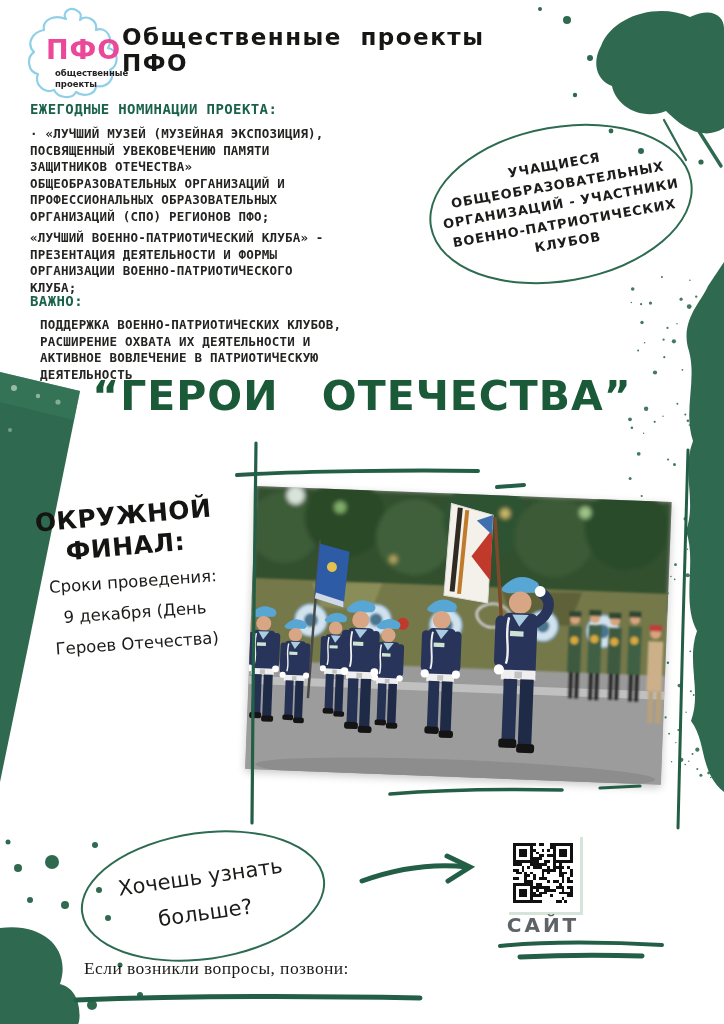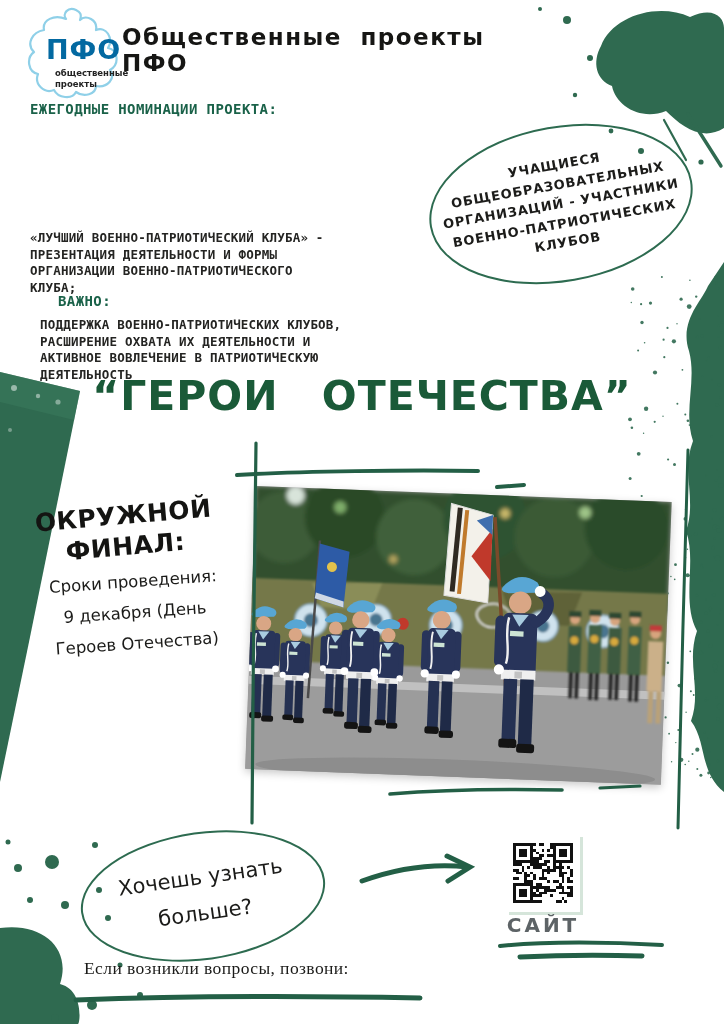--- a/index.html
+++ b/index.html
@@ -2,33 +2,33 @@
 <html><head>
 <meta charset="utf-8">
 <style>
   html,body{margin:0;padding:0;background:#e9e9e9;}
   .poster{position:relative;width:724px;height:1024px;background:#ffffff;overflow:hidden;
           font-family:"DejaVu Sans",sans-serif;color:#1f1f1d;}
   .abs{position:absolute;}
   .pre{white-space:pre-line;}
   
   .logo-box{left:18px;top:6px;width:116px;height:96px;z-index:2;}
-  .logo-abbr{left:28px;top:28px;font-size:27px;font-weight:800;letter-spacing:1px;color:#0369a1;}
+  .logo-abbr{left:28px;top:28px;font-size:27px;font-weight:800;letter-spacing:1px;color:#ec4899;}
   .logo-sub{left:29px;top:62px;font-size:8.5px;font-weight:700;color:#222;line-height:1.25;margin-left:8px;}
   .header-title{left:122px;top:24px;width:420px;font-size:23px;font-weight:700;
                 letter-spacing:1.5px;word-spacing:9px;color:#161614;z-index:2;}
   
   .tech{font-family:"DejaVu Sans Mono","DejaVu Sans",monospace;font-weight:700;
         font-size:12.5px;line-height:16.5px;letter-spacing:0.2px;color:#242422;z-index:2;}
   .tech-head{font-family:"DejaVu Sans Mono","DejaVu Sans",monospace;font-weight:700;
              font-size:14px;letter-spacing:0.4px;color:#1a6249;z-index:2;}
   .nom-head{left:30px;top:101px;}
   .nom-1{left:30px;top:126px;width:420px;}
   .nom-2{left:30px;top:230px;width:420px;}
-  .imp-head{left:30px;top:293px;margin-left:28px;}
+  .imp-head{left:30px;top:293px;}
   .imp-text{left:40px;top:317px;width:430px;}
   
   .badge{left:428px;top:126px;width:262px;height:152px;z-index:2;
          border:2.5px solid #2d6b50;border-radius:50%;
          transform:rotate(-10deg);display:flex;align-items:center;justify-content:center;}
   .badge-text{font-size:13px;font-weight:600;letter-spacing:0.8px;line-height:1.5;
               text-align:center;color:#1c1c1a;}
   
   .main-title{left:0;top:372px;width:724px;text-align:center;font-size:41px;font-weight:800;
               letter-spacing:1px;word-spacing:28px;color:#1a5a38;z-index:2;}
@@ -294,20 +294,26 @@
       <path d="M58 4 C50 0 44 8 48 13 C36 8 24 14 26 24 C14 26 8 38 16 46 C8 52 10 66 20 68 C16 78 26 88 36 84 C40 92 54 94 58 86 C66 92 78 88 78 80 C90 82 98 72 92 64 C102 58 100 44 90 42 C96 32 88 20 78 24 C80 14 68 8 62 14 C64 8 62 6 58 4 Z" fill="none" stroke="#8fd0e8" stroke-width="2.2" stroke-linejoin="round"></path>
     </svg>
     <div class="abs logo-abbr">ПФО</div>
     <div class="abs logo-sub pre">общественные
 проекты</div>
   </div>
 
   <div class="abs tech-head nom-head">ЕЖЕГОДНЫЕ НОМИНАЦИИ ПРОЕКТА:</div>
 
   <div class="abs header-title">Общественные проекты ПФО</div>
+  <div class="abs tech nom-1 pre">· «ЛУЧШИЙ МУЗЕЙ (МУЗЕЙНАЯ ЭКСПОЗИЦИЯ),
+ПОСВЯЩЕННЫЙ УВЕКОВЕЧЕНИЮ ПАМЯТИ
+ЗАЩИТНИКОВ ОТЕЧЕСТВА»
+ОБЩЕОБРАЗОВАТЕЛЬНЫХ ОРГАНИЗАЦИЙ И
+ПРОФЕССИОНАЛЬНЫХ ОБРАЗОВАТЕЛЬНЫХ
+ОРГАНИЗАЦИЙ (СПО) РЕГИОНОВ ПФО;</div>
   <div class="abs tech nom-2 pre">«ЛУЧШИЙ ВОЕННО-ПАТРИОТИЧЕСКИЙ КЛУБА» -
 ПРЕЗЕНТАЦИЯ ДЕЯТЕЛЬНОСТИ И ФОРМЫ
 ОРГАНИЗАЦИИ ВОЕННО-ПАТРИОТИЧЕСКОГО
 КЛУБА;</div>
 
   <div class="abs badge">
     <div class="badge-text pre">УЧАЩИЕСЯ
 ОБЩЕОБРАЗОВАТЕЛЬНЫХ
 ОРГАНИЗАЦИЙ - УЧАСТНИКИ
 ВОЕННО-ПАТРИОТИЧЕСКИХ

